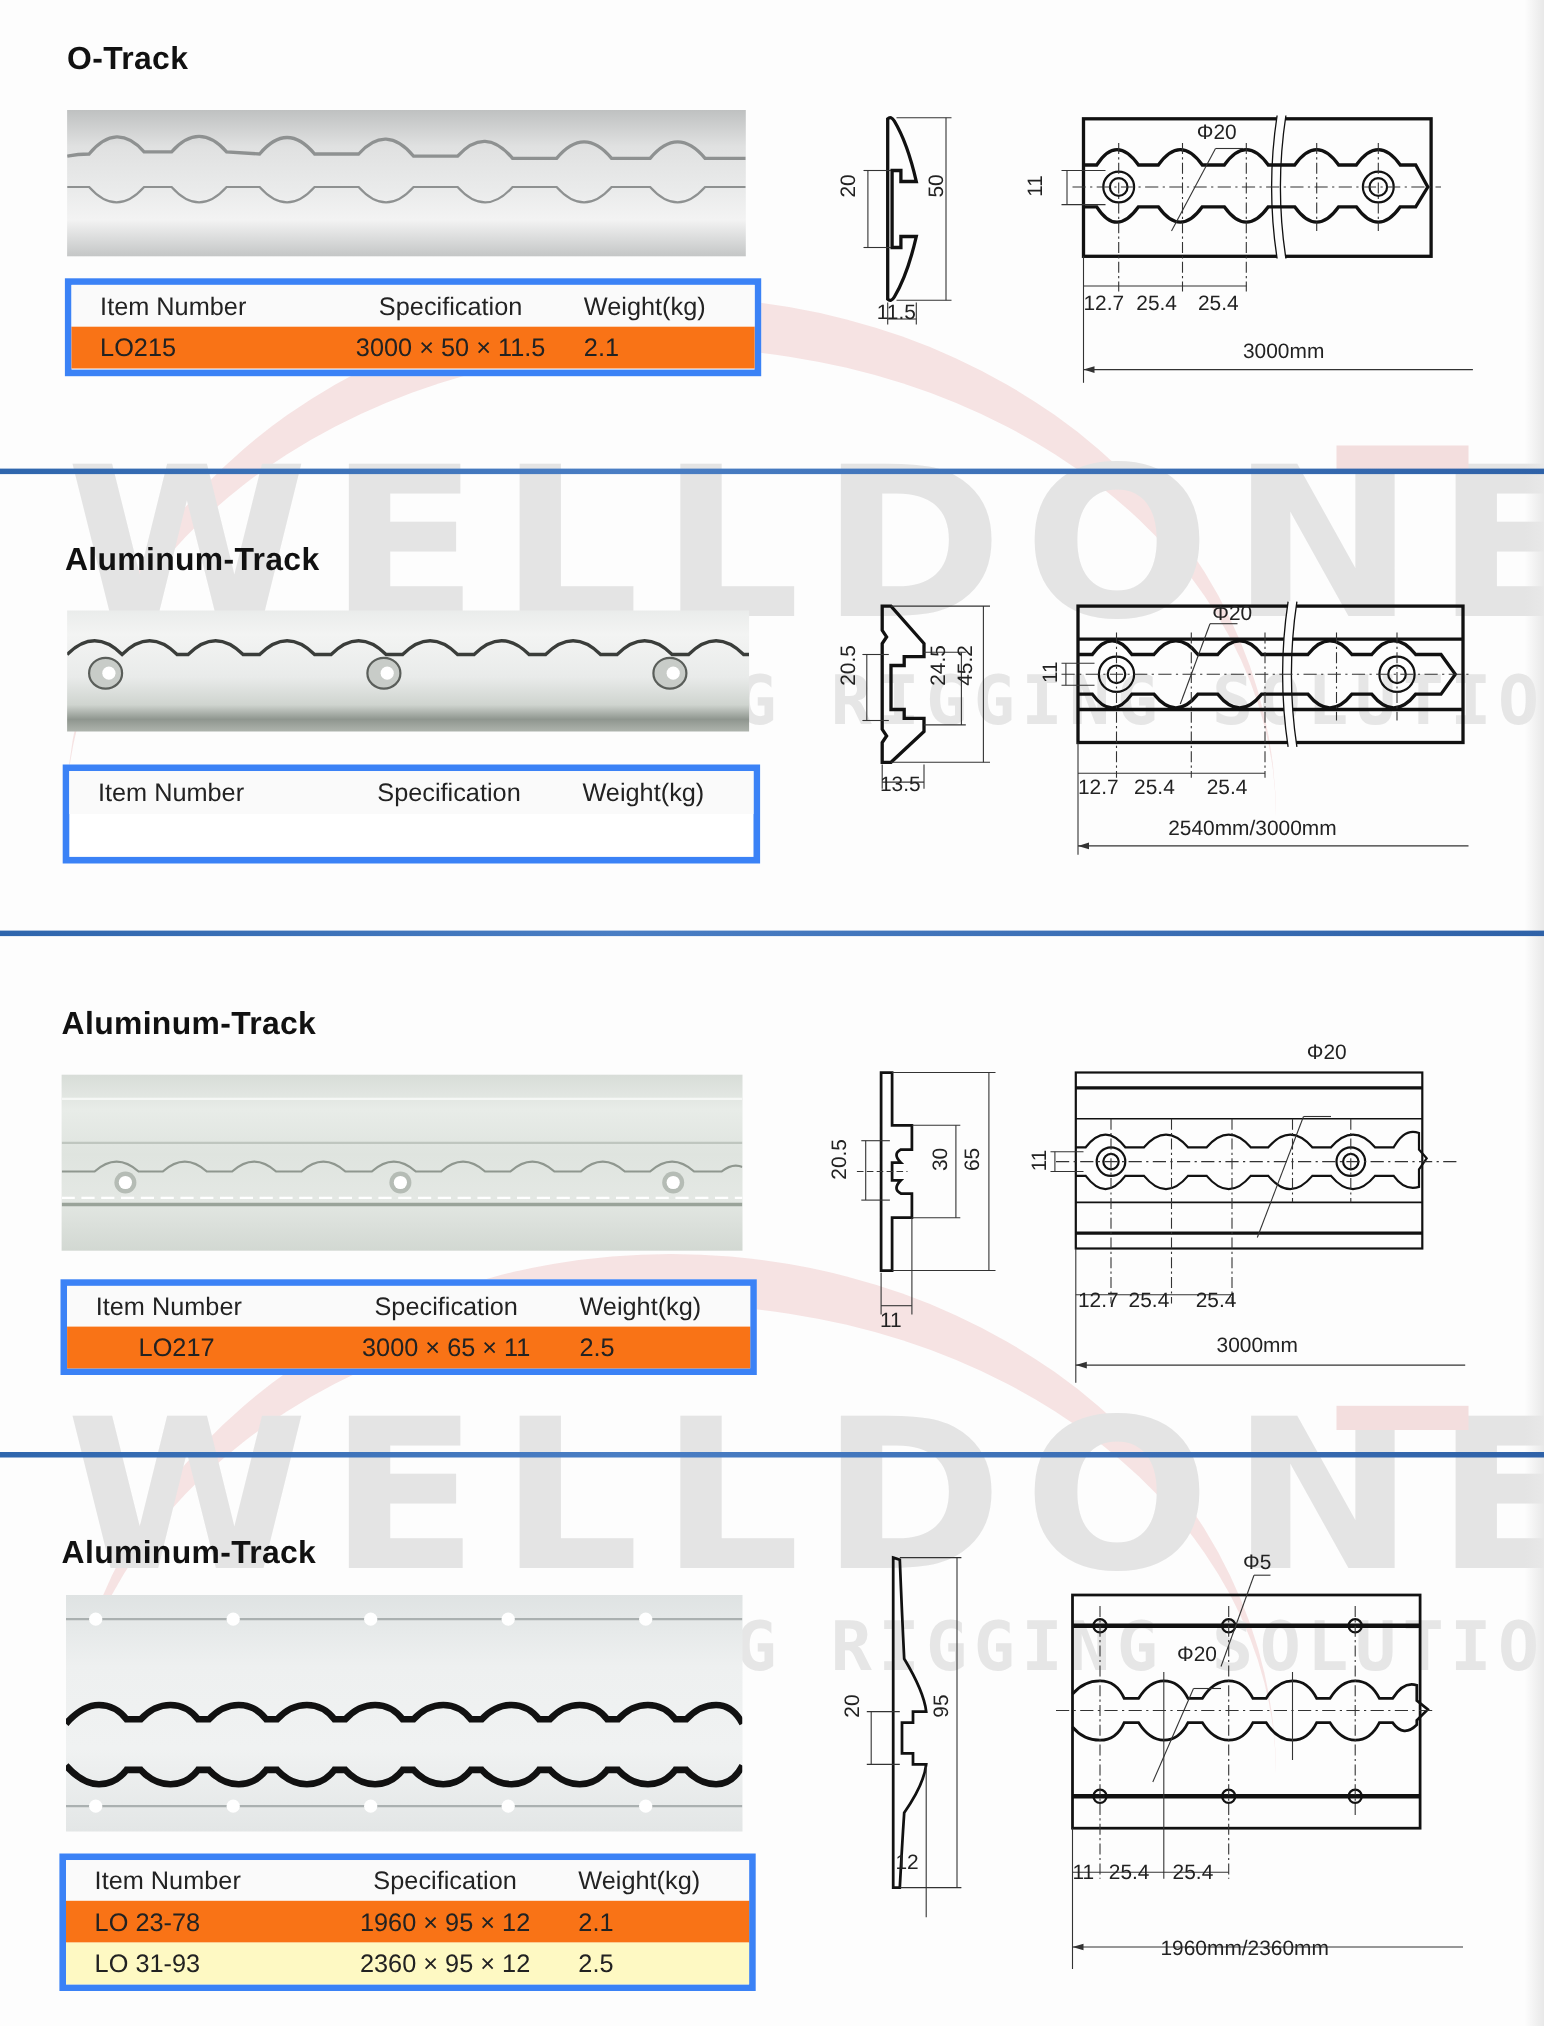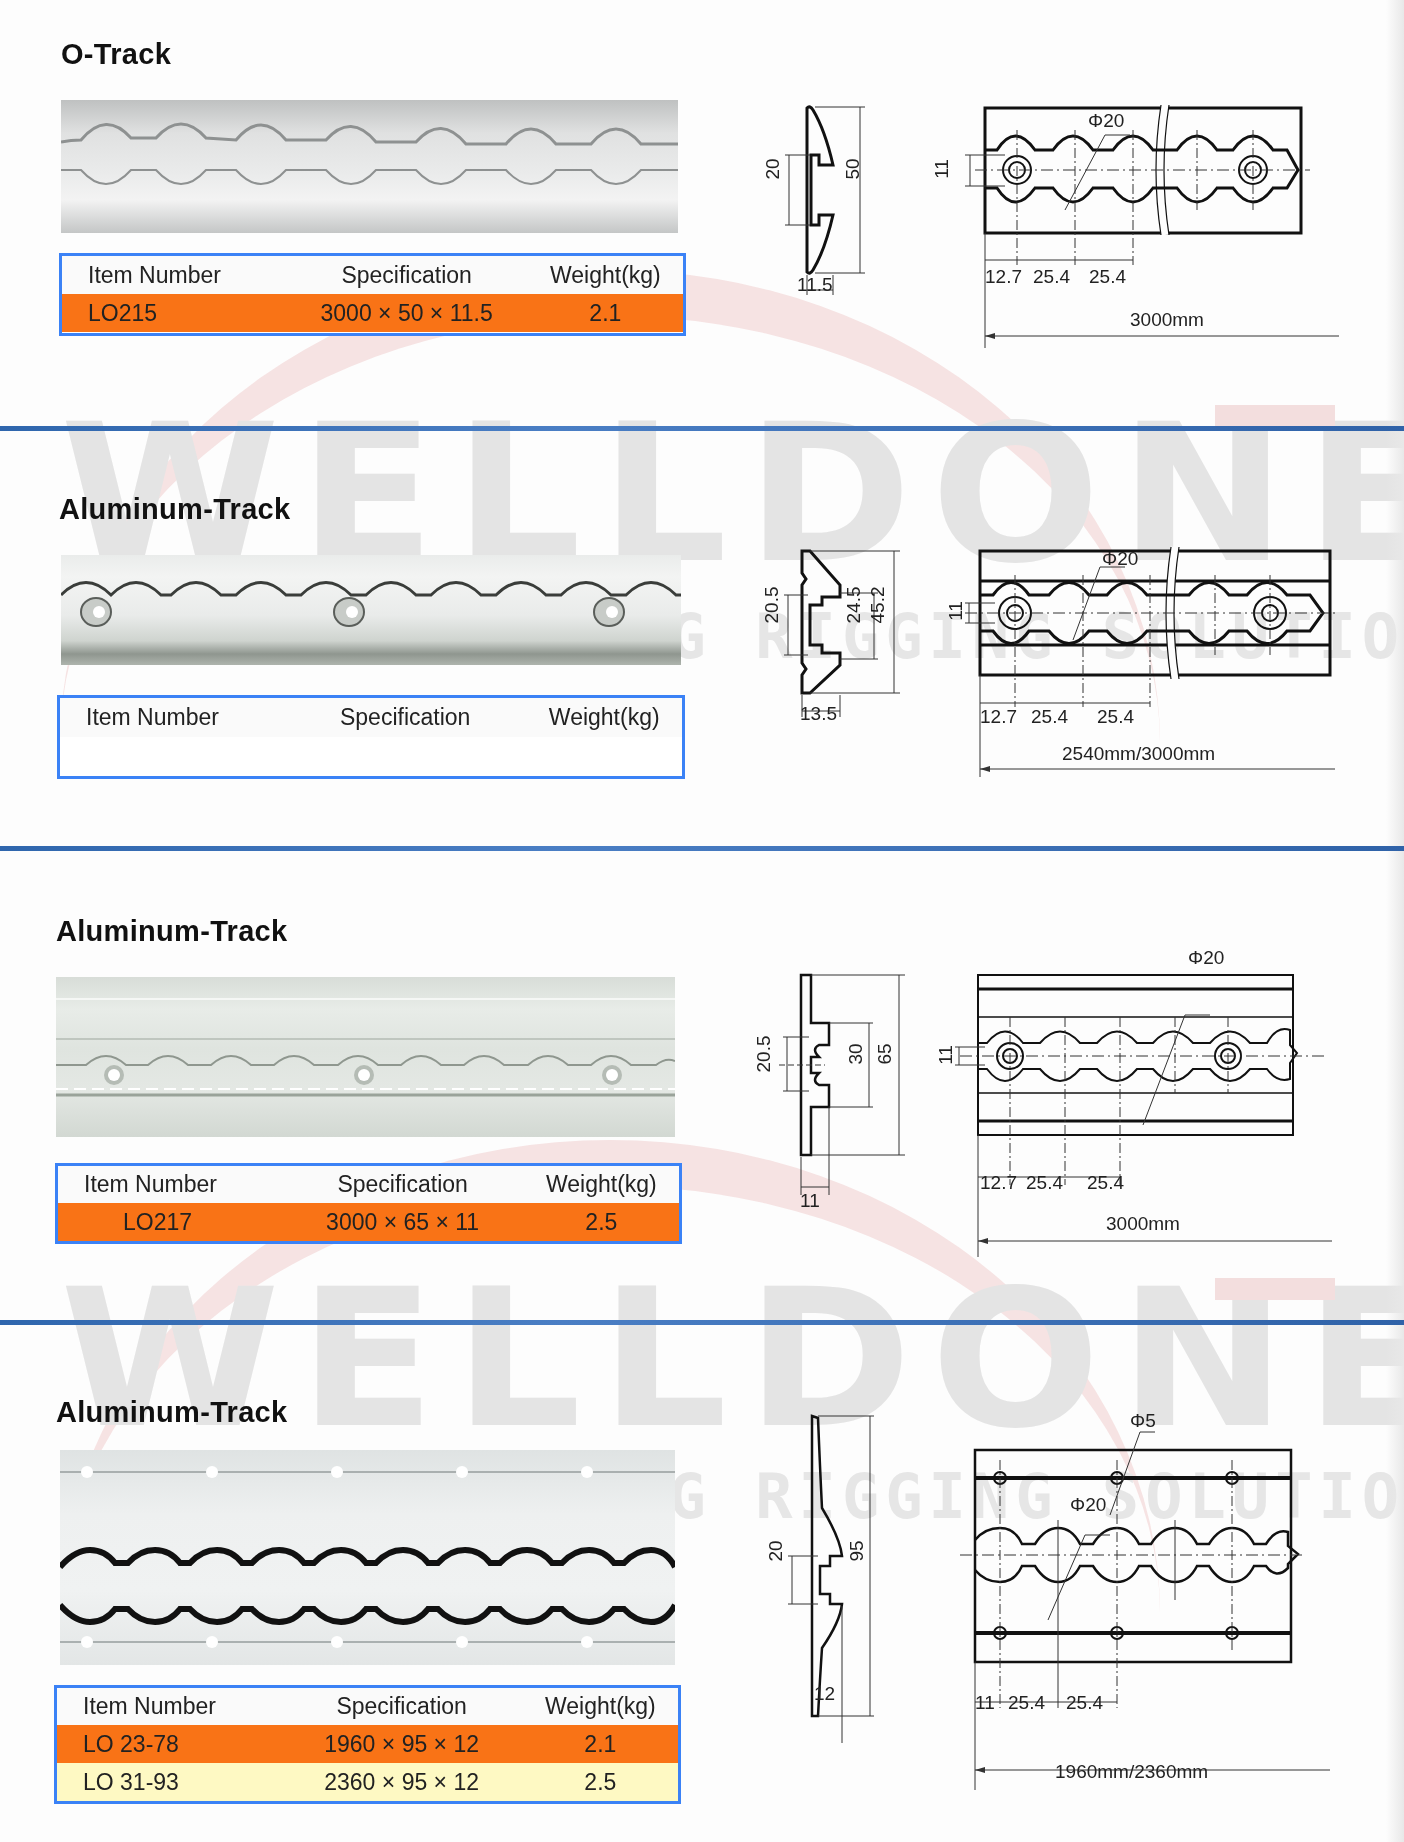--- a/index.html
+++ b/index.html
@@ -6,28 +6,28 @@
   body { width:1404px; height:1842px; position:relative; overflow:hidden; background:#fdfdfd; font-family:"Liberation Sans", sans-serif; color:#1a1a1a; }
   
   .wm-big { position:absolute; font-family:"DejaVu Sans", sans-serif; font-weight:bold; color:#e4e4e4; letter-spacing:18px; font-size:190px; line-height:1; transform:scaleX(1.05); transform-origin:left top; white-space:nowrap; }
   .wm-sub { position:absolute; font-family:"DejaVu Sans Mono", monospace; font-weight:bold; color:#e6e6e6; font-size:62px; letter-spacing:6px; white-space:nowrap; }
   .wm-red { position:absolute; background:#f3dede; }
   .swoosh { position:absolute; border-radius:50%; border-top:46px solid #f6e3e3; border-left:0; border-right:0; border-bottom:0; }
   .blue-line { position:absolute; left:0; width:1404px; height:5px; background:linear-gradient(90deg,#2f66ad,#4a7ec4 40%,#2f62a8); }
   .sec-title { position:absolute; font-size:29px; font-weight:bold; color:#111; letter-spacing:0.3px; }
   .photo { position:absolute; overflow:hidden; background:linear-gradient(180deg,#d0d3d3 0%,#eef0ef 35%,#f4f5f4 60%,#c9cccb 100%); }
   .photo svg { position:absolute; left:0; top:0; }
-  .spec { position:absolute; border:3px solid #3b82f6; background:#fff; }
+  .spec { position:absolute; border:6px solid #3b82f6; background:#fff; }
   .spec .row { display:flex; align-items:center; font-size:23px; color:#222; }
   .spec .row.hdr { background:#fafafa; }
   .spec .row.alt { background:#f97316; }
   .spec .row.alt2 { background:#fef9c3; }
   .spec .c1 { width:36%; padding-left:26px; box-sizing:border-box; }
   .spec .c2 { width:39%; text-align:center; }
-  .spec .c3 { width:25%; text-align:center; }
+  .spec .c3 { width:25%; }
   .drw { position:absolute; overflow:visible; }
   .dim { position:absolute; font-size:19px; color:#222; white-space:nowrap; }
   .dim.v { transform:rotate(-90deg); transform-origin:center; }
   .right-shade { position:absolute; right:0; top:0; width:18px; height:1842px; background:linear-gradient(90deg,rgba(230,230,230,0),#e8e8e8); }
 </style>
 </head>
 <body>
 
 <div>
   <div class="swoosh" style="left:60px; top:270px; width:1100px; height:900px;"></div>

